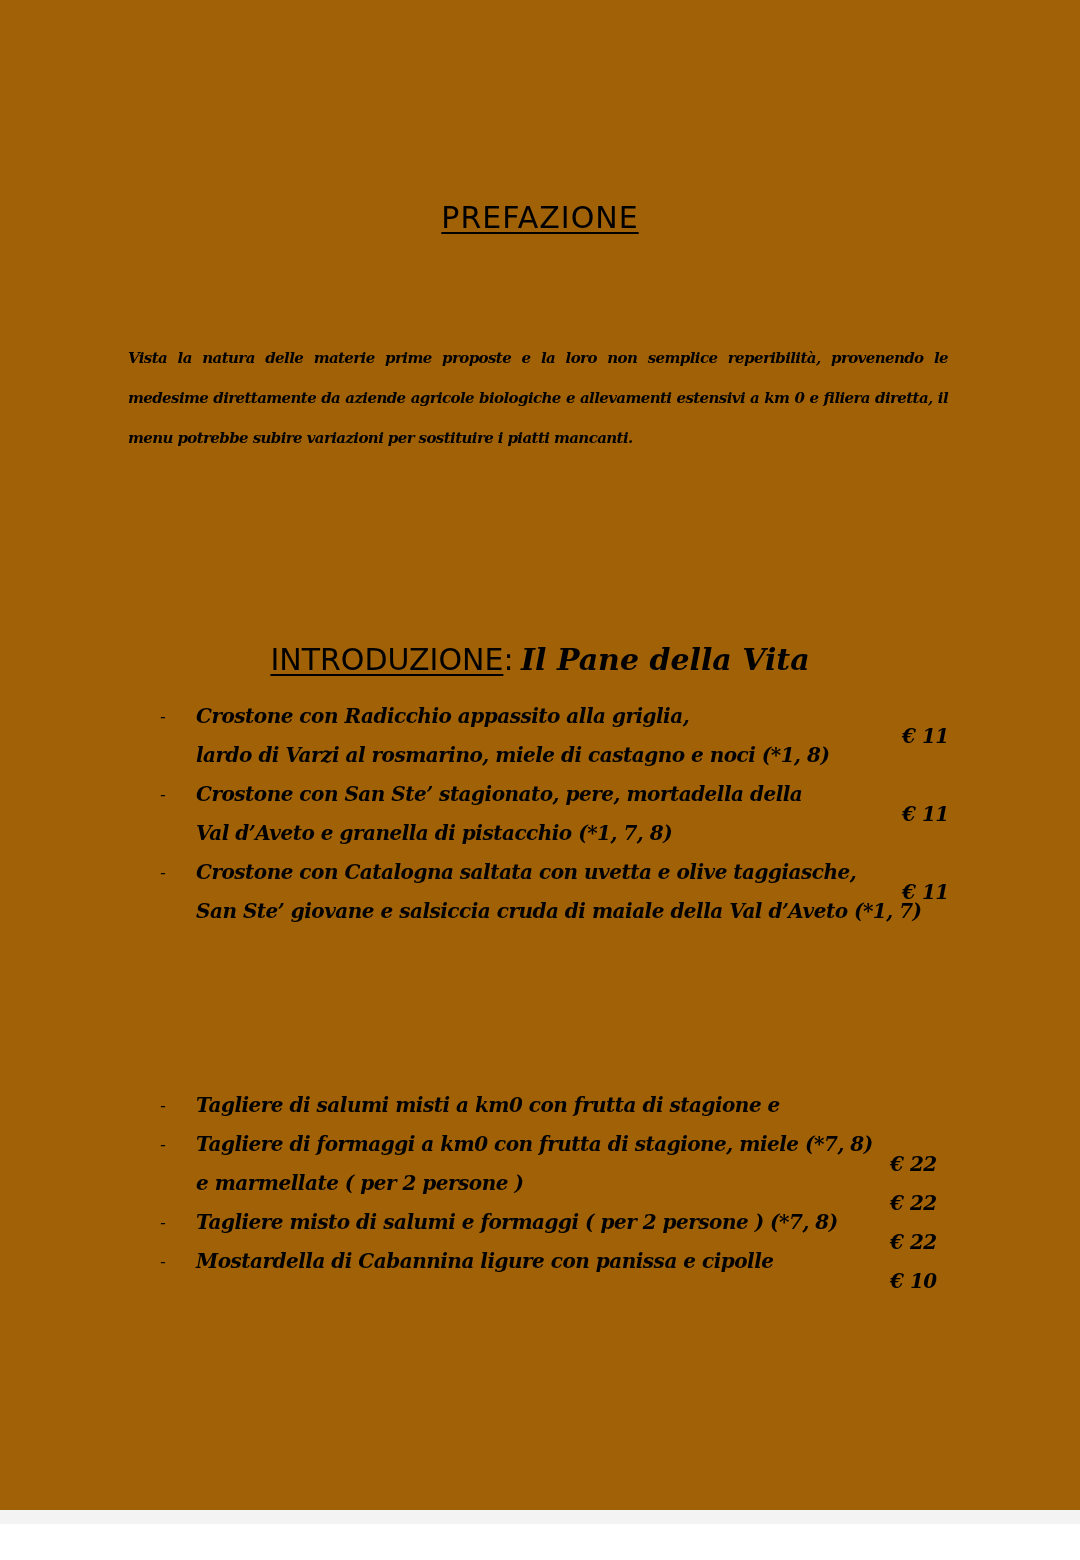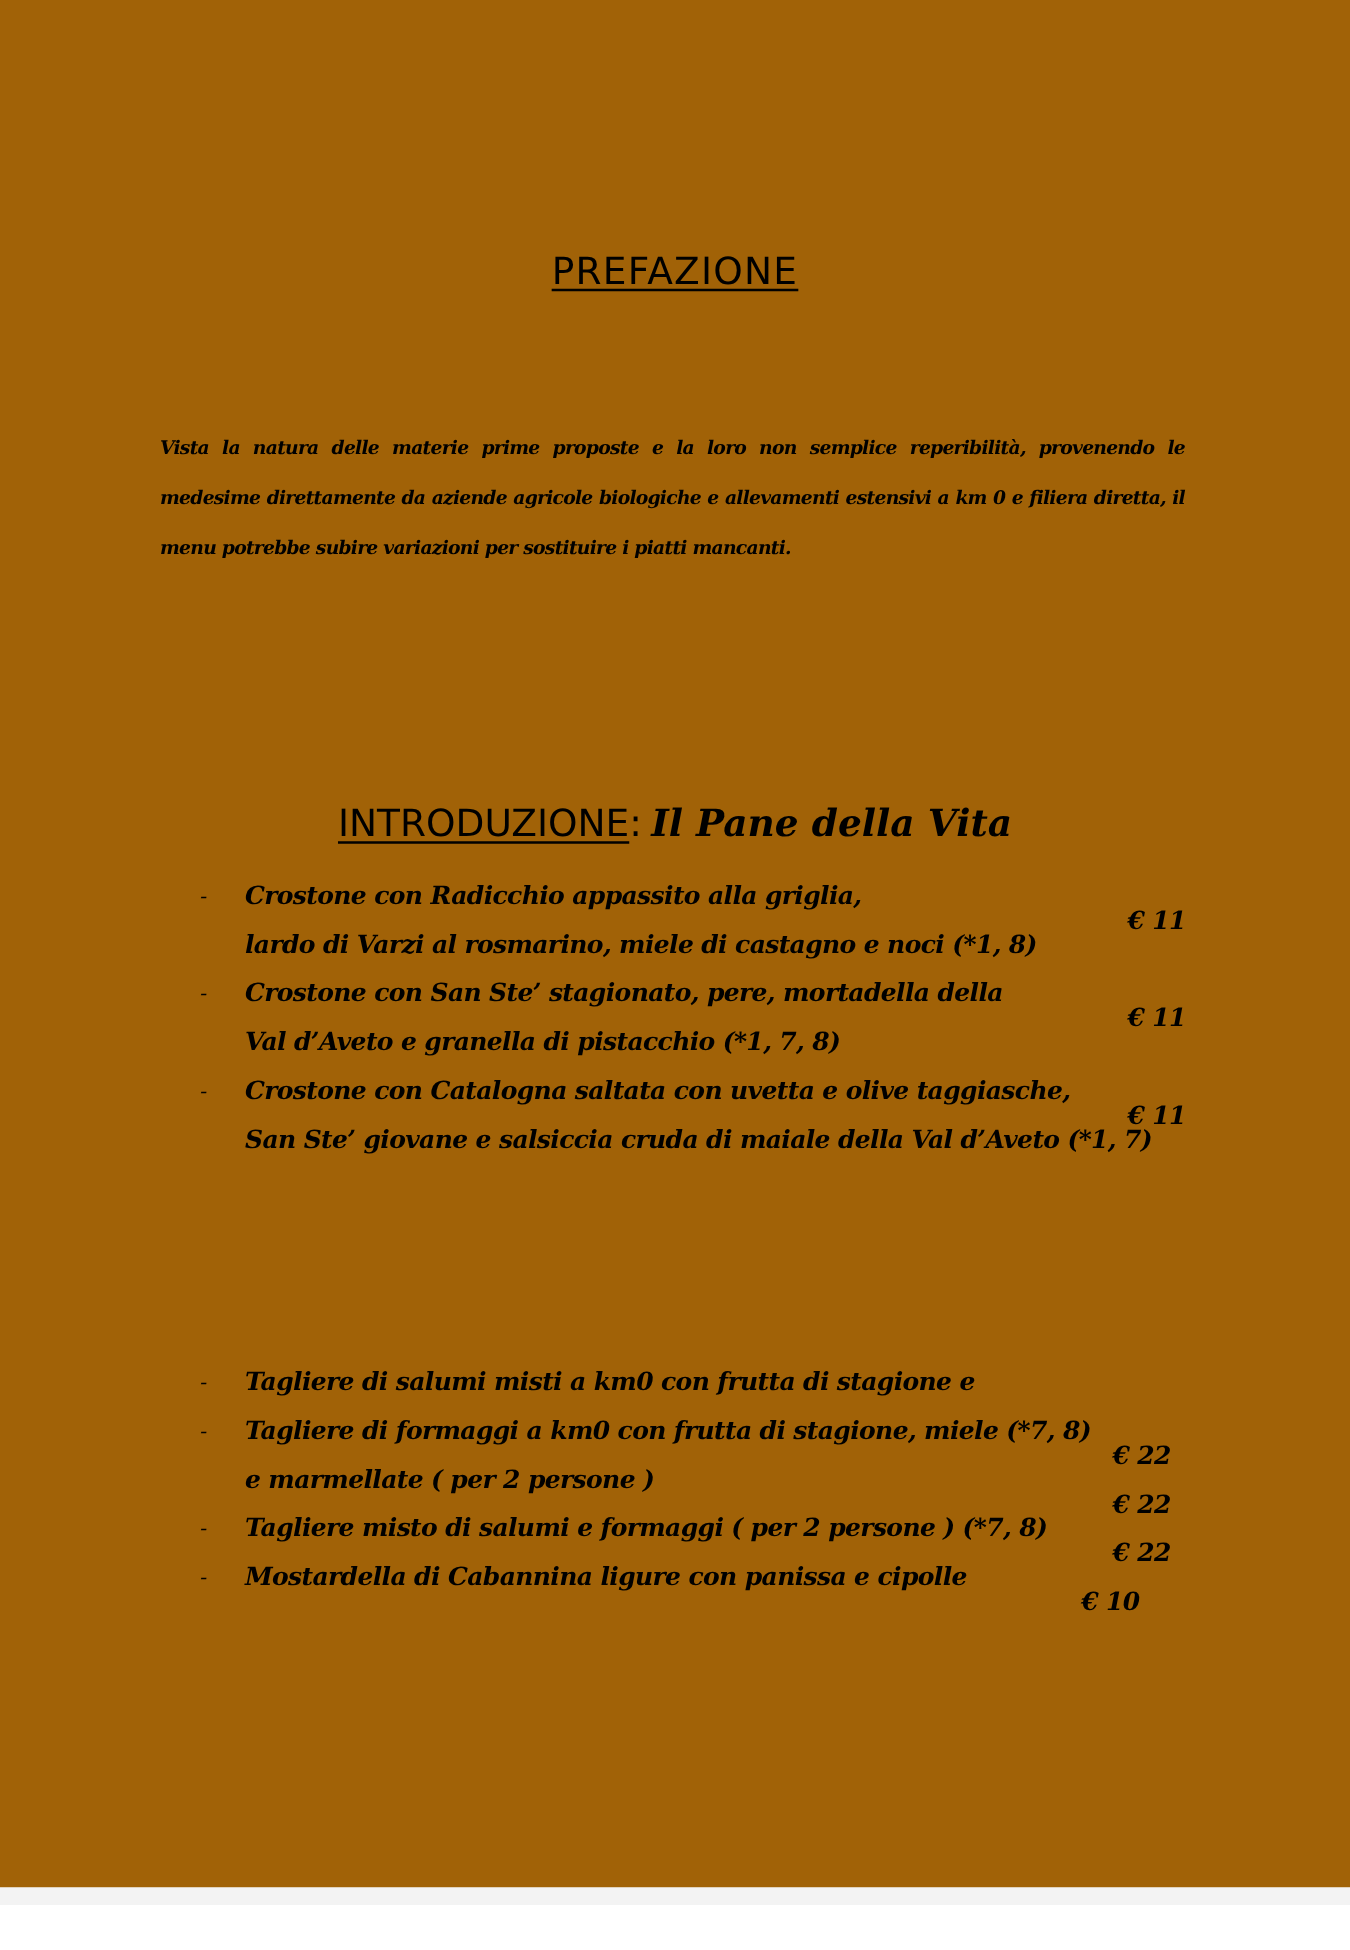--- a/index.html
+++ b/index.html
@@ -101,19 +101,19 @@
       <span class="price" style="left:730px;top:39px;">€ 22</span>
     </div>
     <div class="item">
       <span class="dash">-</span>
       <div class="line">Tagliere misto di salumi e formaggi  ( per 2 persone )  (*7, 8)</div>
       <span class="price" style="left:730px;top:0;">€ 22</span>
     </div>
     <div class="item">
       <span class="dash">-</span>
       <div class="line">Mostardella di Cabannina ligure con panissa e cipolle</div>
-      <span class="price" style="left:705px;top:0;">€ 10</span>
+      <span class="price" style="left:730px;top:0;">€ 10</span>
     </div>
   </div>
 
 </div>
 
 <div class="footer-bar"></div>
 
 </body></html>

